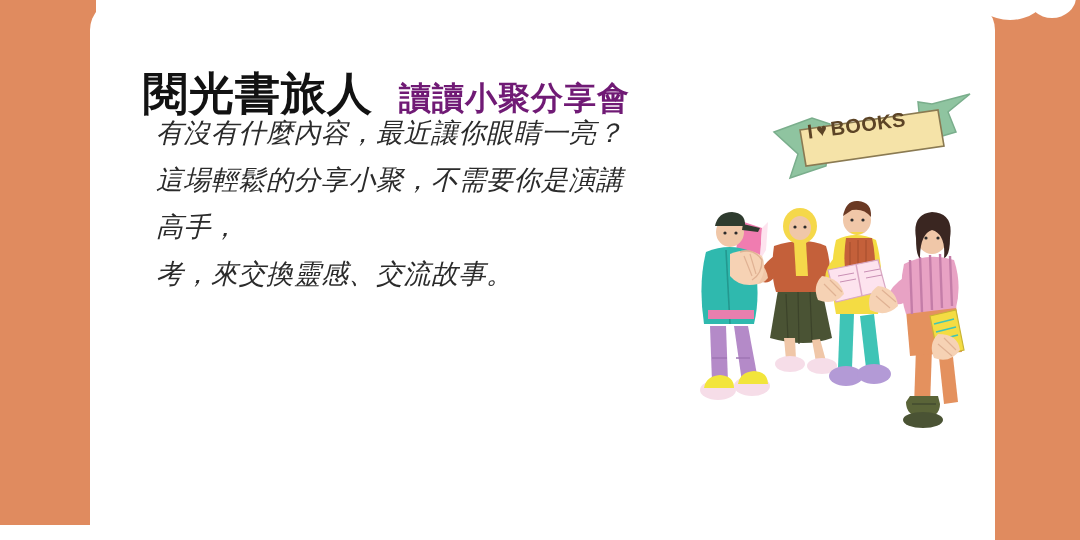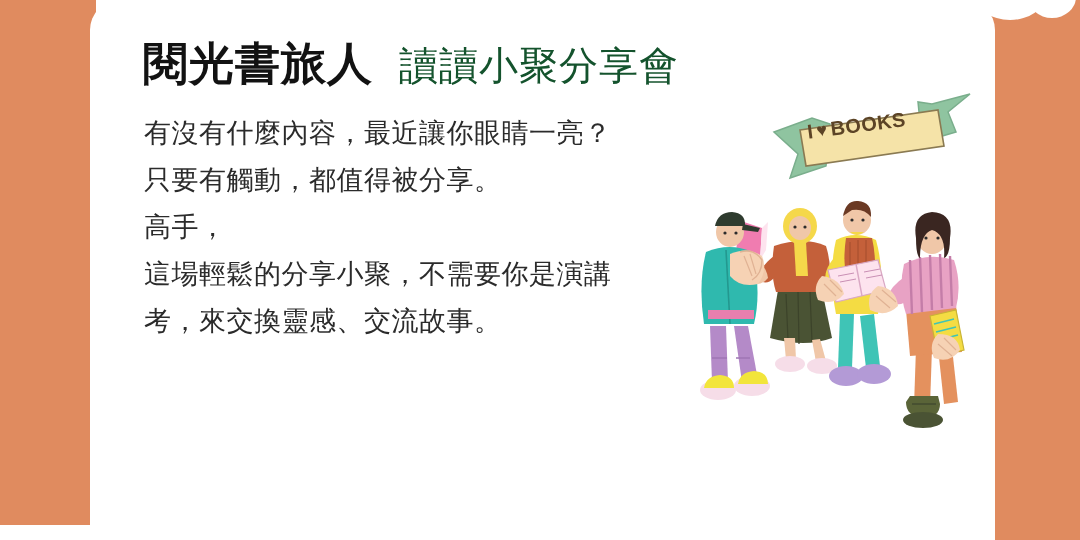--- a/index.html
+++ b/index.html
@@ -59,35 +59,37 @@
     align-items: baseline;
     gap: 26px;
     z-index: 5;
     white-space: nowrap;
   }
   .title-main {
     font-size: 45px;
     font-weight: 700;
     color: #121212;
     letter-spacing: 1px;
+    margin-top: 30px;
   }
   .title-accent {
-    font-size: 39px;
-    font-weight: 400;
-    color: #14532d;
+    font-size: 32px;
+    font-weight: 700;
+    color: #701a75;
     letter-spacing: 1px;
   }
 
   
   .body-copy {
     position: absolute;
-    left: 144px;
+    left: 156px;
     top: 110px;
     width: 560px;
     z-index: 5;
+    font-style: italic;
   }
   .body-line {
     font-size: 27px;
     line-height: 47px;
     color: #2b2b2b;
     letter-spacing: 0.5px;
     white-space: nowrap;
   }
 
   
@@ -141,23 +143,22 @@
   <div class="bubble bubble-c"></div>
   <div class="bubble bubble-b"></div>
 
   <div class="headline">
     <span class="title-main">閱光書旅人</span>
     <span class="title-accent">讀讀小聚分享會</span>
   </div>
 
   <div class="body-copy">
     <div class="body-line">有沒有什麼內容，最近讓你眼睛一亮？</div>
-    <div class="body-line">只要有觸動，都值得被分享。</div>
+    <div class="body-line">這場輕鬆的分享小聚，不需要你是演講</div>
     <div class="body-line">高手，</div>
-    <div class="body-line">這場輕鬆的分享小聚，不需要你是演講</div>
     <div class="body-line">考，來交換靈感、交流故事。</div>
   </div>
 
   <div class="ribbon">
     <svg width="200" height="94" viewBox="0 0 200 94">
 
       <path d="M2 44 L40 30 L58 36 L54 78 L18 90 L26 66 Z" fill="#8FC4A0" stroke="#7AAE8C" stroke-width="1.5"></path>
 
       <path d="M198 6 L160 16 L146 14 L150 54 L184 44 L176 24 Z" fill="#8FC4A0" stroke="#7AAE8C" stroke-width="1.5"></path>
 

